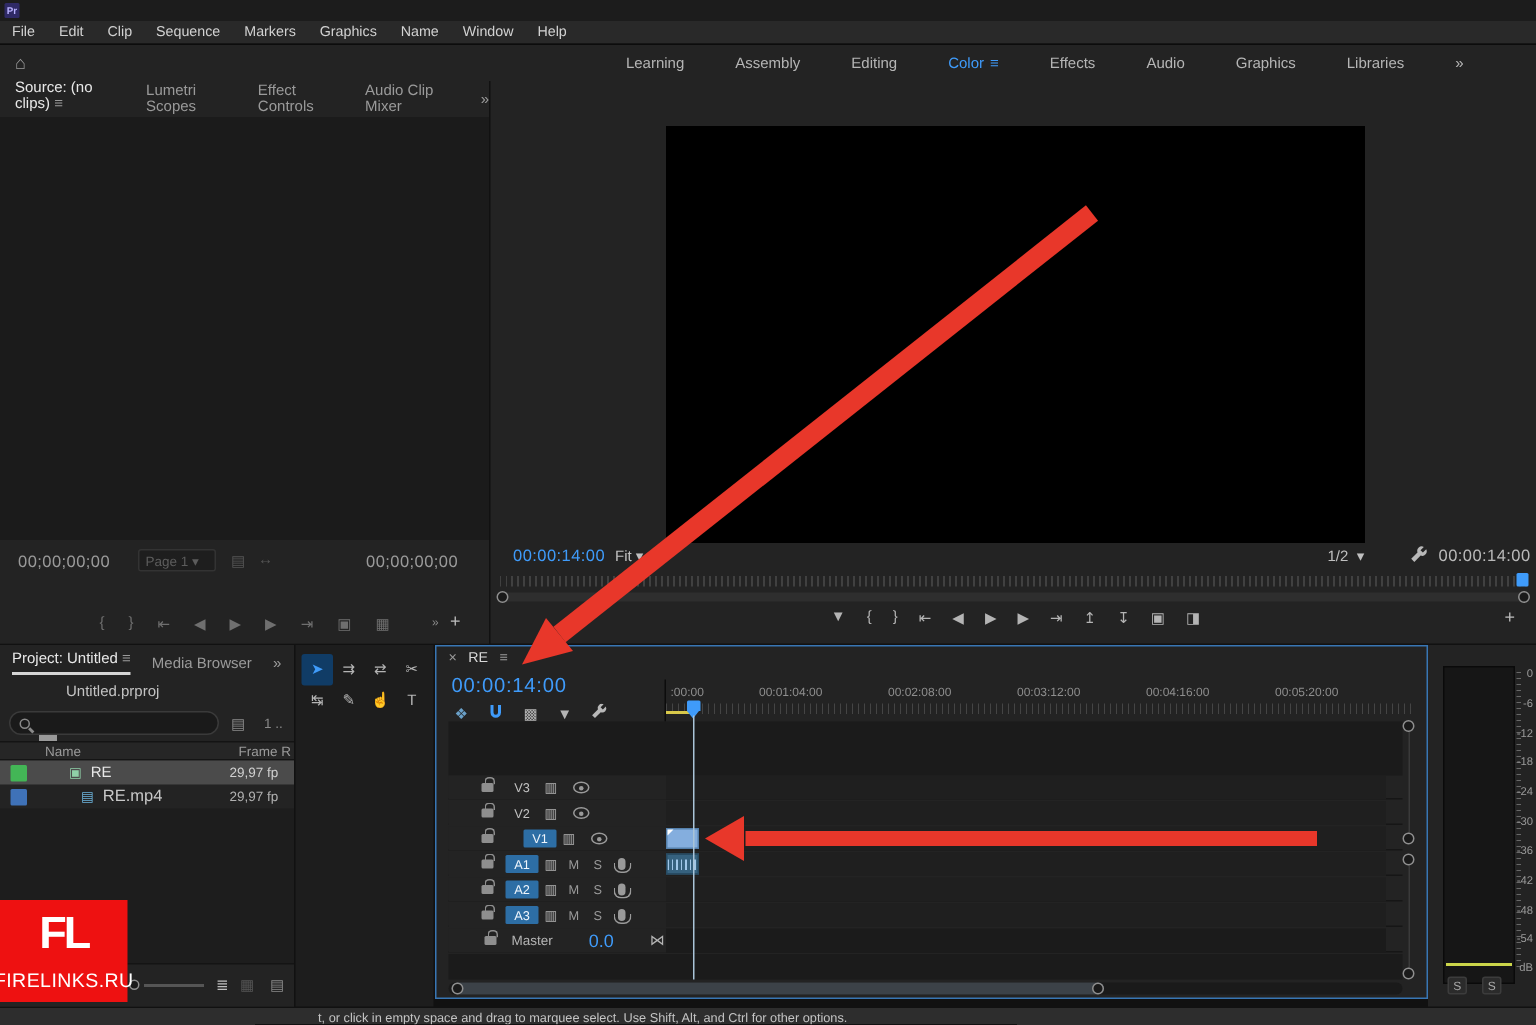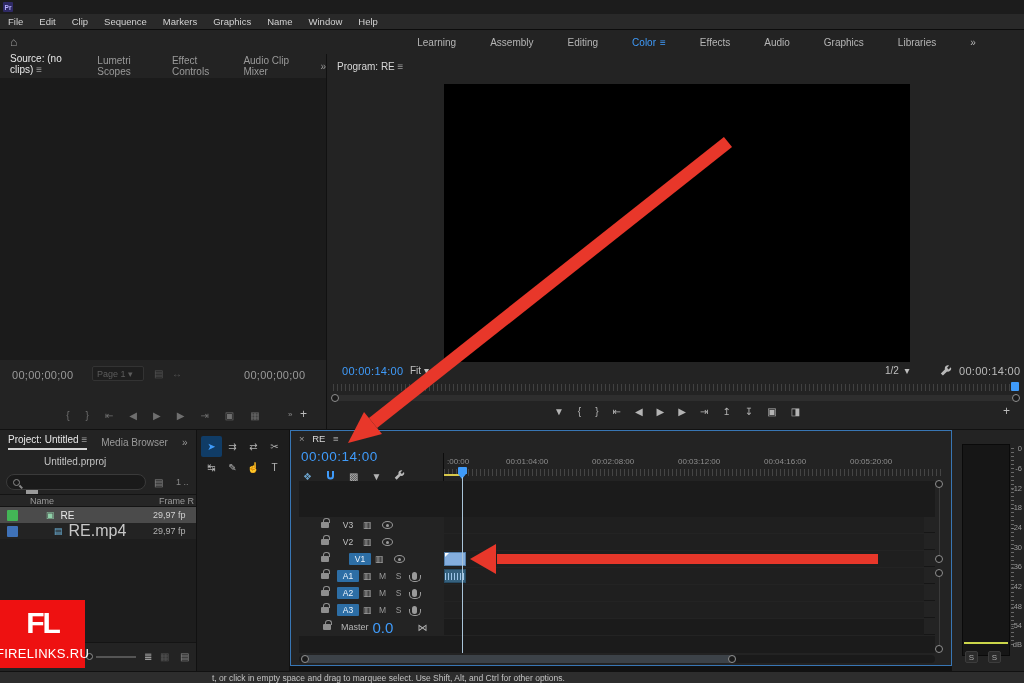--- a/index.html
+++ b/index.html
@@ -121,23 +121,20 @@
         <span class="ti" style="color:#6f6f6f;">⇥</span>
         <span class="ti" style="color:#6f6f6f;">▣</span>
         <span class="ti" style="color:#6f6f6f;">▦</span>
       </div>
       <span class="abs" style="left:288px;top:50px;font-size:8px;color:#8a8a8a;">»</span>
       <span class="abs" style="left:300px;top:47px;font-size:12px;color:#bdbdbd;">+</span>
     </div>
   </div>
 
   <div class="abs panel" style="left:327px;top:54px;width:697px;height:375px;">
-    <div class="ptabs">
-      <span style="color:#d8d8d8;"><span>Program: RE</span> <span style="color:#9a9a9a;">≡</span></span>
-    </div>
     <div class="abs" style="left:117px;top:30px;width:466px;height:278px;background:#000;"></div>
     <span class="abs tc tc-blue" style="left:15px;top:311px;">00:00:14:00</span>
     <span class="abs" style="left:83px;top:311px;font-size:10px;color:#c0c0c0;"><span>Fit</span> <span>▾</span></span>
     <span class="abs" style="left:558px;top:311px;font-size:10px;color:#c0c0c0;"><span>1/2</span>&nbsp;&nbsp;<span>▾</span></span>
     <span class="abs" style="left:613px;top:309px;"><svg width="12" height="12" viewBox="0 0 12 12">
           <path d="M10.8 2.2 8.6 4.4 7 2.8 9.2 .6A3 3 0 0 0 5 4.3L.8 8.5l2.1 2.1L7.1 6.4a3 3 0 0 0 3.7-4.2z" fill="#b8b8b8"></path>
         </svg></span>
     <span class="abs tc" style="left:632px;top:311px;color:#b9b9b9;">00:00:14:00</span>
     <div class="abs ticks-h" style="left:6px;top:330px;width:685px;height:7px;opacity:.7;"></div>
     <div class="abs" style="left:684px;top:328px;width:8px;height:9px;background:#3f9bfa;border-radius:1px;"></div>
@@ -181,21 +178,21 @@
     </div>
     <div class="abs" style="left:0;top:77px;width:196px;height:16px;background:#4b4b4b;display:flex;align-items:center;">
       <span style="width:11px;height:11px;background:#43b656;margin-left:7px;border-radius:1px;"></span>
       <span class="ti" style="margin-left:28px;color:#8fd0a8;font-size:9px;">▣</span>
       <span style="margin-left:6px;font-size:10px;color:#e8e8e8;">RE</span>
       <span style="margin-left:auto;margin-right:1px;font-size:9px;color:#d0d0d0;white-space:nowrap;overflow:hidden;width:42px;">29,97 fp</span>
     </div>
     <div class="abs" style="left:0;top:93px;width:196px;height:16px;display:flex;align-items:center;">
       <span style="width:11px;height:11px;background:#3f72b8;margin-left:7px;border-radius:1px;"></span>
       <span class="ti" style="margin-left:36px;color:#6db4dc;font-size:9px;">▤</span>
-      <span style="margin-left:6px;font-size:16px;color:#c8c8c8;">RE.mp4</span>
+      <span style="margin-left:6px;font-size:11px;color:#c8c8c8;">RE.mp4</span>
       <span style="margin-left:auto;margin-right:1px;font-size:9px;color:#b0b0b0;white-space:nowrap;overflow:hidden;width:42px;">29,97 fp</span>
     </div>
     <div class="abs" style="left:0;top:109px;width:196px;height:103px;background:#1d1d1d;"></div>
     <div class="abs" style="left:0;top:212px;width:196px;height:29px;background:#232323;border-top:1px solid #141414;">
       <span class="abs ring" style="left:86px;top:10px;width:7px;height:7px;"></span>
       <span class="abs" style="left:96px;top:13px;width:40px;height:2px;background:#555;"></span>
       <span class="abs ti" style="left:144px;top:8px;color:#bdbdbd;">≣</span>
       <span class="abs ti" style="left:160px;top:8px;color:#555;">▦</span>
       <span class="abs ti" style="left:180px;top:8px;color:#8a8a8a;">▤</span>
     </div>
@@ -309,21 +306,21 @@
           <span class="ms" style="margin-left:6px;">M</span>
           <span class="ms" style="margin-left:6px;">S</span>
           <span class="mic" style="margin-left:8px;"></span>
         </div>
       <div class="t-lane"></div>
     </div>
     <div class="t-row" style="top:188px;">
       <div class="t-head" style="width:145px;">
           <span class="lock" style="margin-left:24px;"></span>
           <span style="margin-left:10px;font-size:9px;color:#b5b5b5;">Master</span>
-          <span style="margin-left:4px;font-size:15px;color:#3f9bfa;">0.0</span>
+          <span style="margin-left:24px;font-size:12px;color:#3f9bfa;">0.0</span>
           <span class="ti" style="margin-left:24px;font-size:10px;">⋈</span>
         </div>
       <div class="t-lane" style="background:#1b1b1b;"></div>
     </div>
     <div class="abs" style="left:8px;top:205px;width:636px;height:17px;background:#1b1b1b;"></div>
 
     <div class="abs" style="left:167px;top:36px;width:9px;height:7px;background:#3f9bfa;border-radius:1px 1px 0 0;"></div>
     <div class="abs" style="left:167px;top:43px;width:0;height:0;border-left:4.5px solid transparent;border-right:4.5px solid transparent;border-top:5px solid #3f9bfa;"></div>
     <div class="abs" style="left:171px;top:46px;width:1px;height:176px;background:#a9c4d8;"></div>
 

